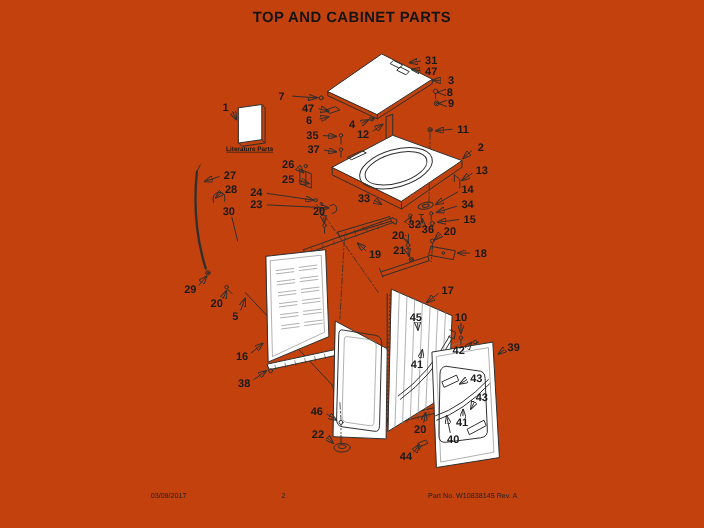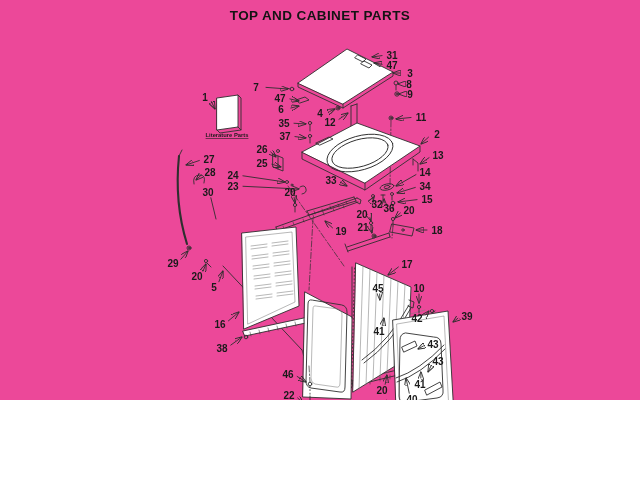--- a/index.html
+++ b/index.html
@@ -1,16 +1,16 @@
 <!DOCTYPE html>
 <html><head>
 <meta charset="utf-8">
 <style>
   html,body{margin:0;padding:0;background:#fff;}
-  .page{position:relative;width:640px;height:400px;background:#ec4899;overflow:hidden;
+  .page{position:relative;width:640px;height:480px;background:#c2410c;overflow:hidden;
         font-family:"Liberation Sans",sans-serif;color:#111;}
   .title{position:absolute;top:8px;left:0;width:640px;margin:0;text-align:center;
          font-size:13.5px;font-weight:bold;letter-spacing:.4px;color:#141414;}
   .diagram{position:absolute;top:0;left:0;}
   svg .ln, svg path, svg line, svg ellipse, svg circle, svg polygon{
       fill:none;stroke:#2f2f2f;stroke-width:.9;stroke-linejoin:round;stroke-linecap:round;}
   svg .fw{fill:#ffffff;}
   svg .thin{stroke-width:.55;stroke:#7d7d7d;}
   svg .tick{stroke-width:.5;}
   svg .hose{stroke-width:2.1;}

